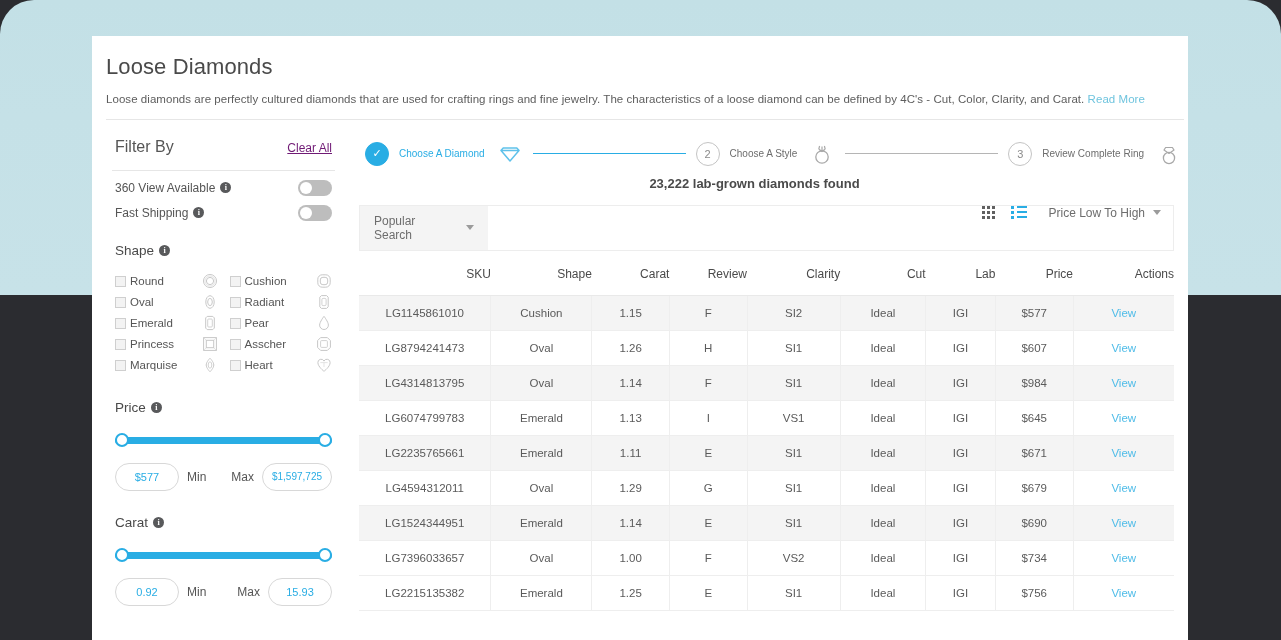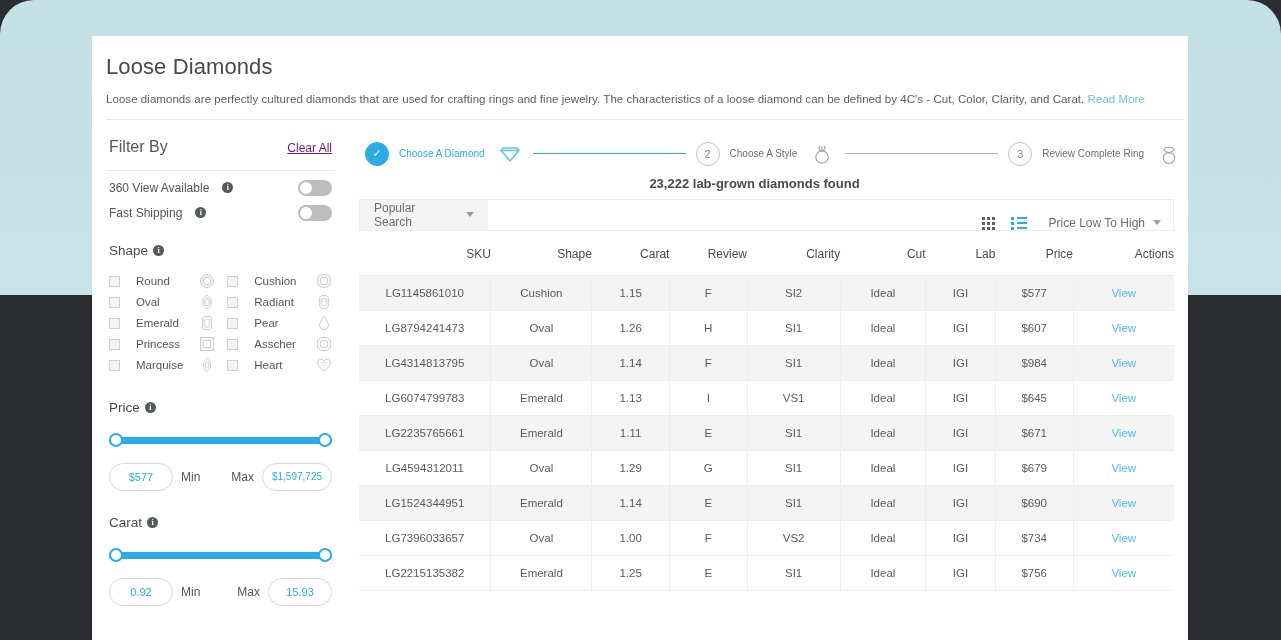--- a/index.html
+++ b/index.html
@@ -45,42 +45,42 @@
   }
   .page-desc a { color: #6fc4de; text-decoration: none; }
   .head-rule {
     margin-top: 12px; height: 1px; background: #e6e6e6;
   }
 
   
   .body-wrap { display: flex; }
   .sidebar {
     width: 257px; flex: 0 0 257px;
-    padding: 0 14px 0 14px;
+    padding: 0 14px 0 20px;
   }
   .content { flex: 1 1 auto; padding-left: 10px; }
 
   
   .filter-head {
     display: flex; align-items: baseline; justify-content: space-between;
     padding: 18px 3px 0 3px;
   }
   .filter-title { font-size: 16px; color: #555; }
   .clear-all {
     font-size: 12px; color: #701a75; text-decoration: underline;
     cursor: pointer;
   }
   .filter-rule { margin-top: 14px; height: 1px; background: #e6e6e6; }
 
   .toggle-row {
     display: flex; align-items: center; justify-content: space-between;
     padding: 9px 3px 0 3px;
   }
   .toggle-label {
-    font-size: 12px; color: #555; display: flex; align-items: center; gap: 13px;
+    font-size: 12px; color: #555; display: flex; align-items: center; gap: 5px;
   }
   .info-dot {
     display: inline-block; width: 11px; height: 11px; border-radius: 50%;
     background: #58595b; color: #fff; font-size: 8px; line-height: 11px;
     text-align: center; font-weight: bold; font-family: "Liberation Serif", serif;
   }
   .switch {
     width: 34px; height: 16px; border-radius: 9px; background: #bdbdbd;
     position: relative;
   }
@@ -93,21 +93,21 @@
     font-size: 13.5px; color: #4a4a4a; padding: 22px 3px 0 3px;
     display: flex; align-items: center; gap: 5px;
   }
 
   
   .shape-grid {
     display: grid; grid-template-columns: 1fr 1fr;
     column-gap: 12px; row-gap: 0px; padding: 13px 3px 0 3px;
   }
   .shape-item {
-    display: flex; align-items: center; gap: 16px; height: 21px;
+    display: flex; align-items: center; gap: 4px; height: 21px;
     cursor: pointer;
   }
   .chk {
     width: 11px; height: 11px; border: 1px solid #cfcfcf;
     background: #f3f3f3; flex: 0 0 11px;
   }
   .shape-name { font-size: 11.5px; color: #555; flex: 1 1 auto; }
   .shape-ico { width: 16px; height: 16px; flex: 0 0 16px; opacity: .55; }
   .shape-ico svg { display:block; width: 16px; height: 16px; }
 
@@ -167,22 +167,22 @@
   .connector { height: 1px; background: #29ade4; flex: 1 1 auto; margin: 0 10px; min-width: 40px; }
   .connector.gray { background: #b5b5b5; }
 
   .found-count {
     text-align: center; font-size: 13px; font-weight: bold; color: #4a4a4a;
     padding: 10px 0 0 0; margin-right: 38px;
   }
 
   
   .toolbar {
-    display: flex; align-items: flex-end; margin-top: 8px;
-    height: 32px; border: 1px solid #ededed; margin-right: 14px;
+    display: flex; align-items: flex-start; margin-top: 14px;
+    height: 46px; border: 1px solid #ededed; margin-right: 14px;
   }
   .popular-search {
     background: #f4f4f4; height: 100%; display: flex; align-items: center;
     padding: 0 14px; gap: 12px; font-size: 12px; color: #6d6d6d;
     width: 128px; cursor: pointer;
   }
   .caret-down {
     width: 0; height: 0; border-left: 4px solid transparent;
     border-right: 4px solid transparent; border-top: 5px solid #9b9b9b;
   }

